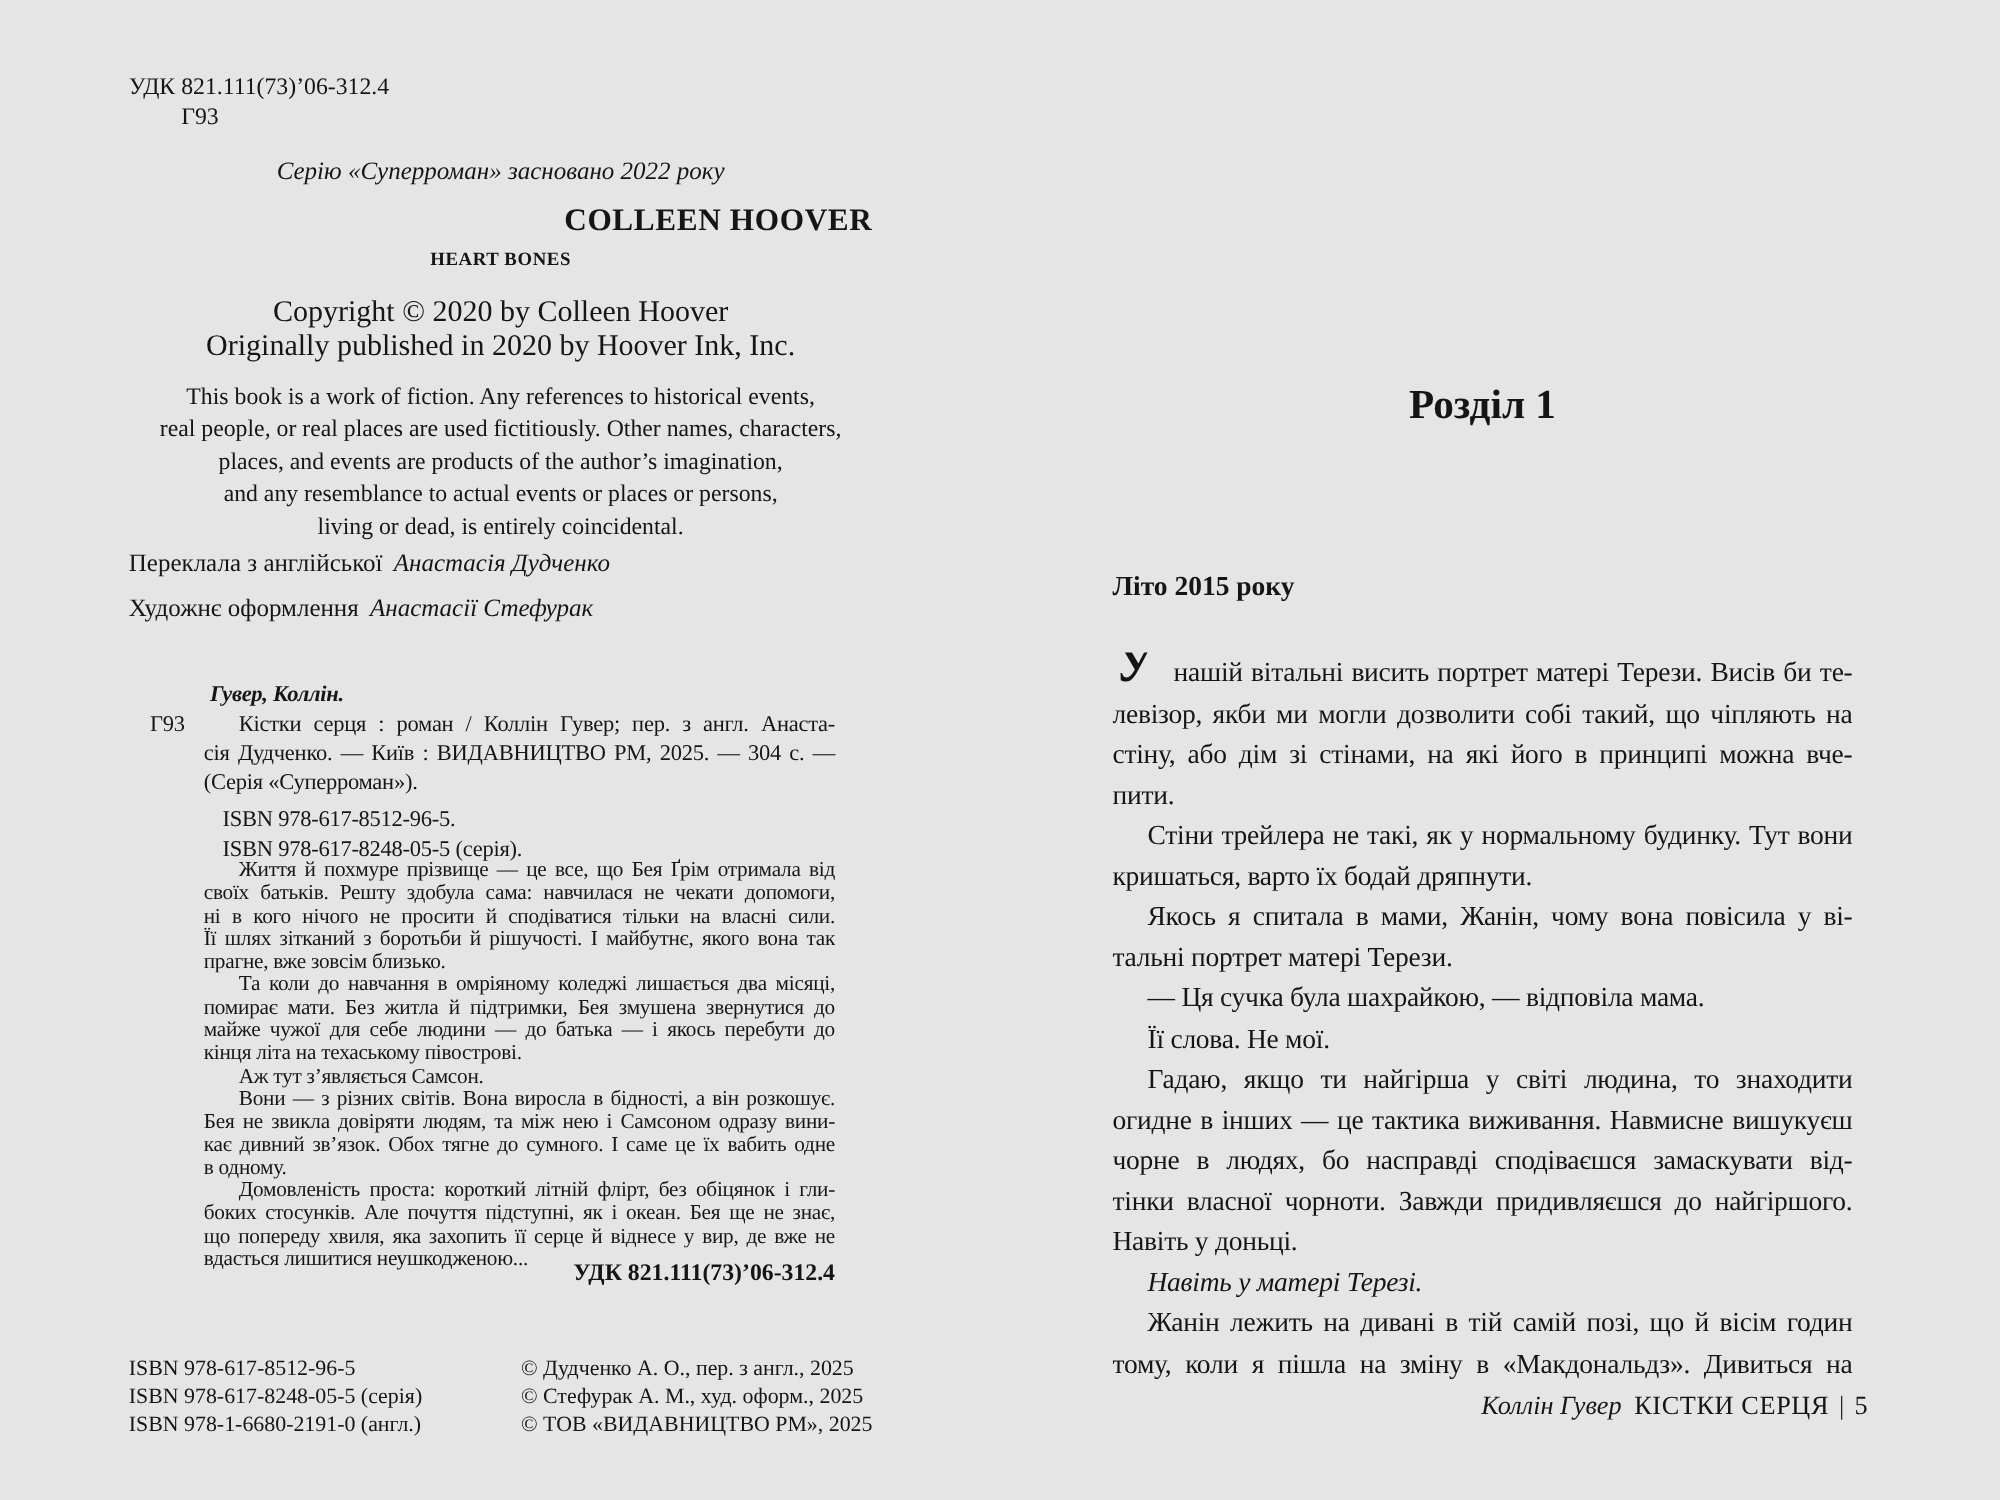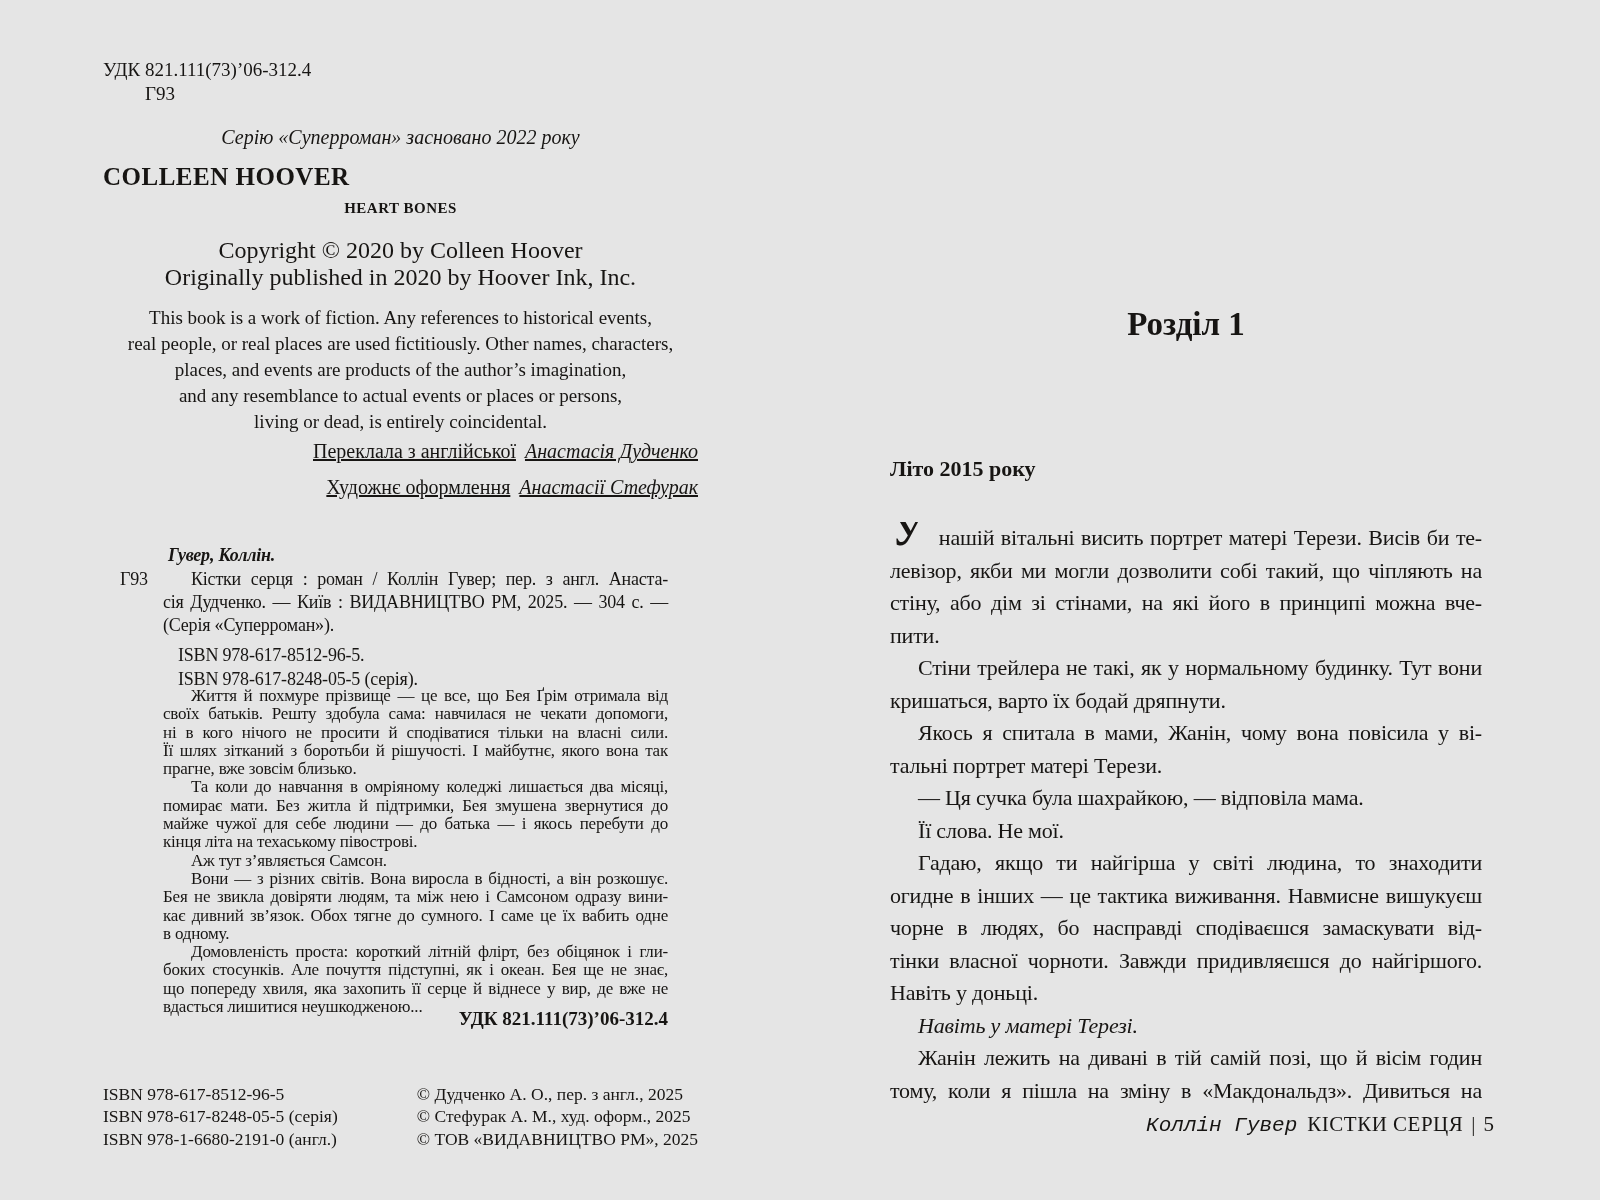--- a/index.html
+++ b/index.html
@@ -10,25 +10,25 @@
   }
   .page{position:absolute;top:0;height:1200px;}
   .page-left{left:103px;width:595px;}
   .page-right{left:890px;width:592px;}
   .abs{position:absolute;left:0;width:100%;}
 
   
   .udk-top{top:58px;font-size:19px;line-height:24px;}
   .udk-code{margin-left:42px;}
   .series-note{top:126px;text-align:center;font-style:italic;font-size:20px;}
-  .author-en{top:163px;text-align:left;font-weight:bold;font-size:25px;letter-spacing:.5px;}
+  .author-en{top:163px;text-align:right;font-weight:bold;font-size:25px;letter-spacing:.5px;}
   .title-en{top:200px;text-align:center;font-weight:bold;font-size:15px;letter-spacing:.5px;}
   .copy-block{top:237px;text-align:center;font-size:24px;line-height:27px;}
   .disclaimer{top:305px;text-align:center;font-size:19px;line-height:26px;}
-  .credit{text-align:right;font-size:20px;text-decoration:underline;}
+  .credit{text-align:left;font-size:20px;}
   .credit-translator{top:440px;}
   .credit-designer{top:476px;}
   .credit .iname{font-style:italic;margin-left:9px;}
 
   .catalog{top:542px;font-size:18px;letter-spacing:-0.2px;}
   .cat-author{font-weight:bold;margin-left:65px;line-height:26px;font-style:italic;}
   .cat-record{position:relative;margin-left:60px;margin-right:30px;line-height:23px;}
   .cat-code{position:absolute;left:-43px;top:0;}
   .cat-isbns{margin-left:75px;margin-top:7px;line-height:23.5px;}
 
@@ -45,21 +45,21 @@
   
   .chapter-title{top:306px;text-align:center;font-weight:bold;font-size:33px;}
   .section-heading{top:456px;font-weight:bold;font-size:22px;}
   .body-text{top:522px;font-size:22px;letter-spacing:-0.2px;}
   .bline{line-height:32.5px;height:32.5px;overflow:hidden;}
   .bind{text-indent:28px;}
   .it{font-style:italic;}
   .dropcap{font-size:50px;line-height:1px;margin-right:7px;}
   .right-footer{top:1112px;text-align:right;font-size:21px;right:-12px;width:auto;left:auto;
                 white-space:nowrap;}
-  .rf-author{font-style:italic;font-family:Liberation Mono, monospace;}
+  .rf-author{font-style:italic;}
   .rf-title{letter-spacing:.5px;margin-left:10px;}
   .rf-sep{padding:0 8px;font-weight:normal;color:#2a2826;}
 </style>
 </head>
 <body>
 
 <div class="spread">
 
   <div class="page page-left">
 

